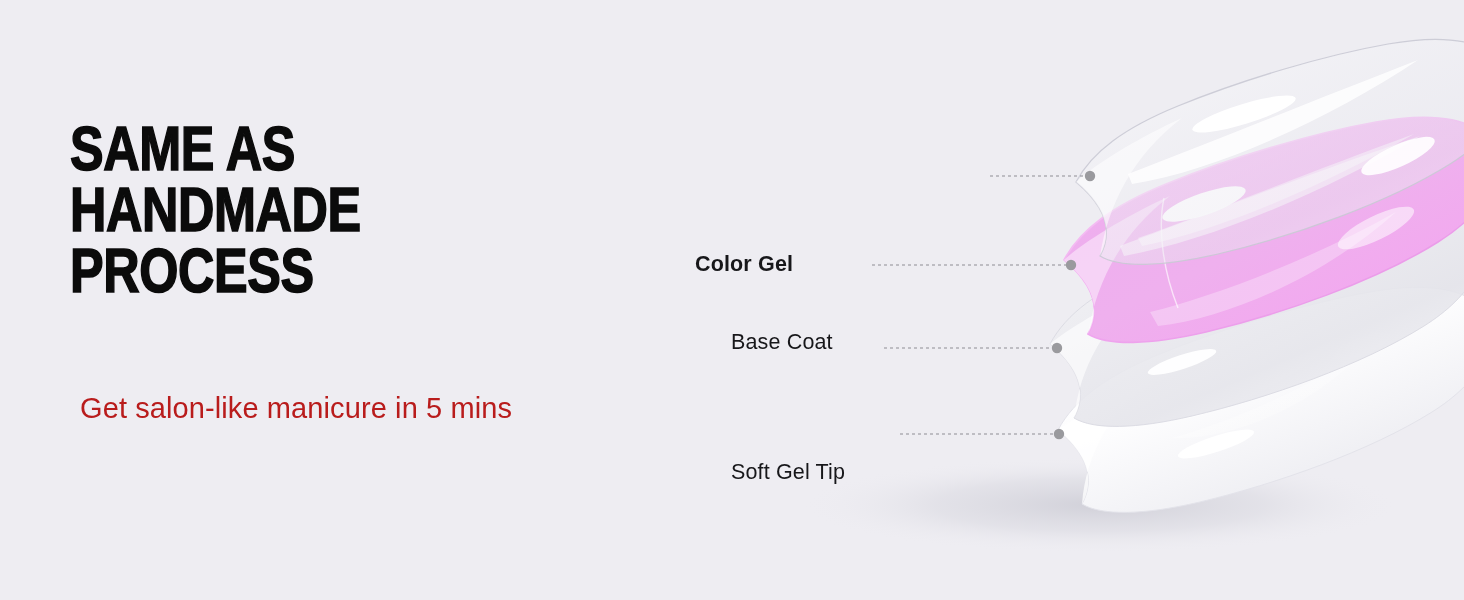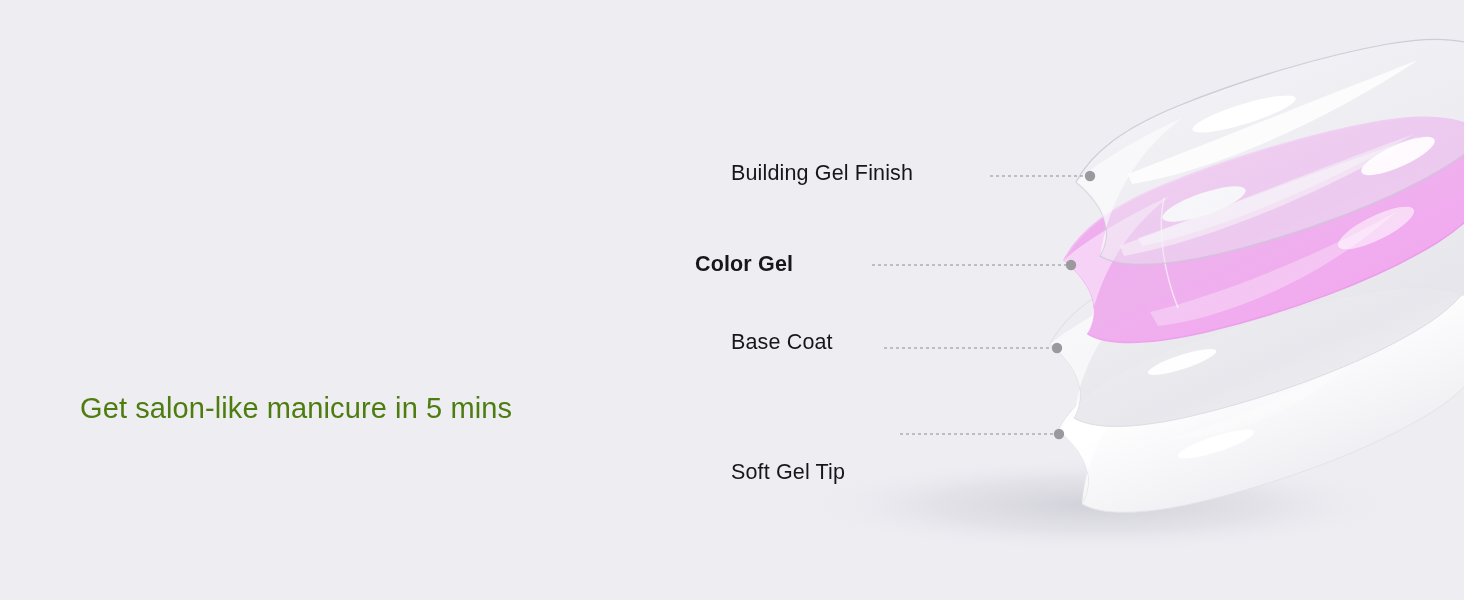--- a/index.html
+++ b/index.html
@@ -41,21 +41,21 @@
     transform-origin: left top;
     white-space: pre-line;
     -webkit-text-stroke: 1.6px #0b0b0b;
   }
 
   #subheadline {
     position: absolute;
     left: 80px;
     top: 392px;
     margin: 0;
-    color: #4d7c0f;
+    color: #b91c1c;
     font-size: 29px;
     font-weight: 400;
     letter-spacing: 0.1px;
     white-space: nowrap;
   }
 
   
   #nail-diagram {
     position: absolute;
     left: 700px;
@@ -94,20 +94,24 @@
     width: 1464px;
     height: 600px;
     pointer-events: none;
   }
 </style>
 </head>
 <body>
 
 <div id="banner" style="background: rgb(238, 237, 242);">
 
+  <div id="text-block">
+    <h1 id="headline">SAME AS
+HANDMADE PROCESS</h1>
+  </div>
 
   <p id="subheadline">Get salon-like manicure in 5 mins</p>
 
   <div id="nail-diagram">
     <svg id="nail-svg" viewBox="0 0 764 600" xmlns="http://www.w3.org/2000/svg">
       <defs>
 
         <radialGradient id="gShadow" cx="50%" cy="50%" r="50%">
           <stop offset="0%" stop-color="#b9b9c4" stop-opacity="0.55"></stop>
           <stop offset="55%" stop-color="#c6c6d0" stop-opacity="0.28"></stop>
@@ -228,21 +232,20 @@
       <line x1="900" y1="434" x2="1057" y2="434"></line>
     </g>
     <g fill="#9a9a9e">
       <circle cx="1090" cy="176" r="5.2"></circle>
       <circle cx="1071" cy="265" r="5.2"></circle>
       <circle cx="1057" cy="348" r="5.2"></circle>
       <circle cx="1059" cy="434" r="5.2"></circle>
     </g>
   </svg>
 
-  <span id="label-building-gel-finish" class="callout-label">Building Gel Finish</span>
 
   <span id="label-color-gel" class="callout-label">Color Gel</span>
 
   <span id="label-base-coat" class="callout-label">Base Coat</span>
 
   <span id="label-soft-gel-tip" class="callout-label">Soft Gel Tip</span>
 
 </div>
 
 </body></html>

